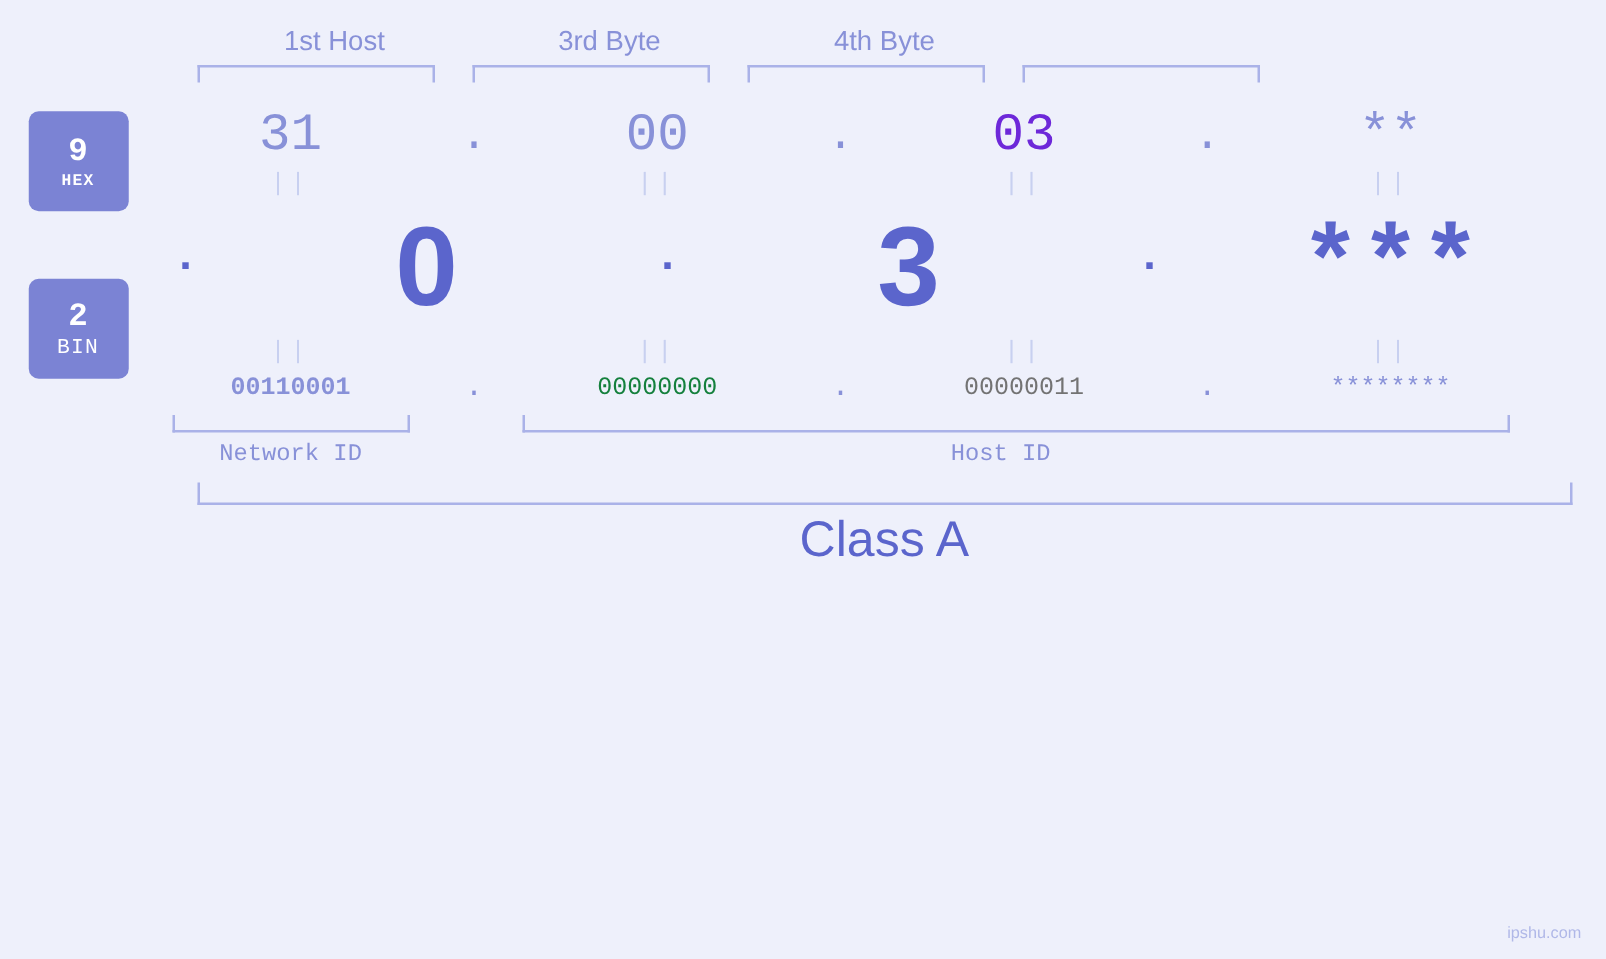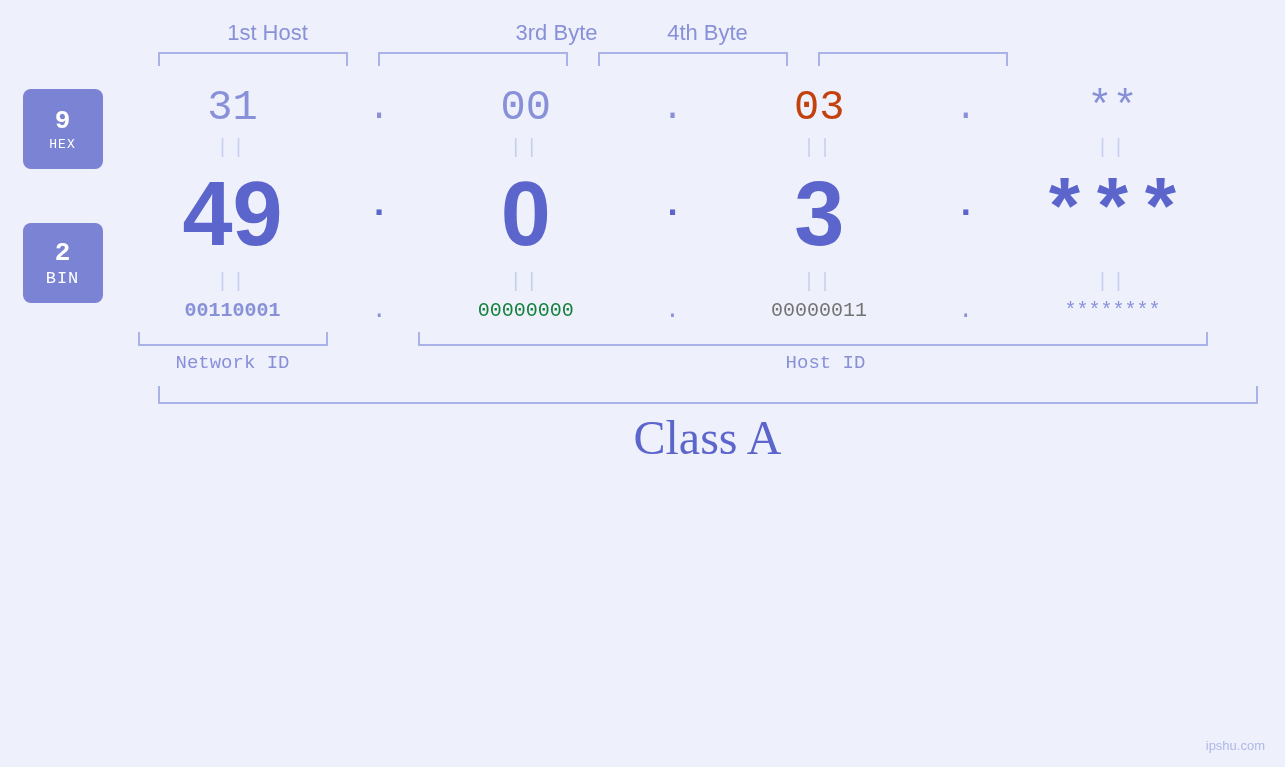--- a/index.html
+++ b/index.html
@@ -33,38 +33,38 @@
       font-family: Arial, sans-serif;
     }
   </style>
 </head>
 <body>
 
 <div class="container">
 
   <div style="display:flex; width:1100px; margin-left:130px; margin-bottom:6px;">
     <div style="width:220px; text-align:center; color:#8891d8; font-size:22px; font-family:Arial,sans-serif;">1st Host</div>
-    <div style="width:220px; text-align:right; color:#8891d8; font-size:22px; font-family:Arial,sans-serif;">3rd Byte</div>
+    <div style="width:220px; text-align:center; color:#8891d8; font-size:22px; font-family:Arial,sans-serif;">3rd Byte</div>
     <div style="width:220px; text-align:center; color:#8891d8; font-size:22px; font-family:Arial,sans-serif;">4th Byte</div>
   </div>
 
   <div style="display:flex; width:1100px; margin-left:130px; margin-bottom:18px; gap:30px;">
     <div style="width:190px; height:14px; border-top:2px solid #aab2e8; border-left:2px solid #aab2e8; border-right:2px solid #aab2e8;"></div>
     <div style="width:190px; height:14px; border-top:2px solid #aab2e8; border-left:2px solid #aab2e8; border-right:2px solid #aab2e8;"></div>
     <div style="width:190px; height:14px; border-top:2px solid #aab2e8; border-left:2px solid #aab2e8; border-right:2px solid #aab2e8;"></div>
     <div style="width:190px; height:14px; border-top:2px solid #aab2e8; border-left:2px solid #aab2e8; border-right:2px solid #aab2e8;"></div>
   </div>
 
   <div style="display:flex; width:1240px; align-items:flex-start;">
 
     <div style="display:flex; flex-direction:column; margin-right:20px; margin-top:5px; gap:0;">
 
       <div style="width:80px; height:80px; background:#7b83d4; border-radius:8px; display:flex; flex-direction:column; align-items:center; justify-content:center; color:white; margin-bottom:54px;">
         <span style="font-size:26px; font-weight:bold; line-height:1.2;">9</span>
-        <span style="font-size:13px; letter-spacing:1px;">HEX</span>
+        <span style="font-size:13px; letter-spacing:1px;font-weight:bold;">HEX</span>
       </div>
 
 
       <div style="width:80px; height:80px; background:#7b83d4; border-radius:8px; display:flex; flex-direction:column; align-items:center; justify-content:center; color:white;">
         <span style="font-size:26px; font-weight:bold; line-height:1.2;">2</span>
         <span style="font-size:17px; letter-spacing:1px;">BIN</span>
       </div>
     </div>
 
     <div style="display:flex; flex-direction:column; width:1100px;">
@@ -72,42 +72,39 @@
       <div style="display:flex; align-items:center; width:1100px; justify-content:space-between; padding: 0 15px;">
         <div style="width:190px; text-align:center;">
           <span style="color:#8891d8; font-size:42px; font-family:'Courier New',monospace;">31</span>
         </div>
         <span style="color:#8891d8; font-size:36px;">.</span>
         <div style="width:190px; text-align:center;">
           <span style="color:#8891d8; font-size:42px; font-family:'Courier New',monospace;">00</span>
         </div>
         <span style="color:#8891d8; font-size:36px;">.</span>
         <div style="width:190px; text-align:center;">
-          <span style="color:#c2410c; font-size:42px; font-family:'Courier New',monospace;">03</span>
+          <span style="color:#6d28d9; font-size:42px; font-family:'Courier New',monospace;">03</span>
         </div>
         <span style="color:#8891d8; font-size:36px;">.</span>
         <div style="width:190px; text-align:center;">
           <span style="color:#8891d8; font-size:42px; font-family:'Courier New',monospace;">**</span>
         </div>
       </div>
 
       <div style="display:flex; width:1100px; justify-content:space-between; padding:4px 15px;">
         <div style="width:190px; text-align:center;"><span style="color:#c8d0f0; font-size:20px; letter-spacing:4px;">||</span></div>
         <div style="width:30px;"></div>
         <div style="width:190px; text-align:center;"><span style="color:#c8d0f0; font-size:20px; letter-spacing:4px;">||</span></div>
         <div style="width:30px;"></div>
         <div style="width:190px; text-align:center;"><span style="color:#c8d0f0; font-size:20px; letter-spacing:4px;">||</span></div>
         <div style="width:30px;"></div>
         <div style="width:190px; text-align:center;"><span style="color:#c8d0f0; font-size:20px; letter-spacing:4px;">||</span></div>
       </div>
 
       <div style="display:flex; align-items:center; width:1100px; justify-content:space-between; padding: 0 15px;">
-        <div style="width:190px; text-align:center;">
-          <span style="color:#5b65cc; font-size:90px; font-weight:bold; font-family:Arial,sans-serif;">49</span>
-        </div>
         <span style="color:#5b65cc; font-size:36px; font-weight:bold; padding-bottom:18px; display:inline-block;">.</span>
         <div style="width:190px; text-align:center;">
           <span style="color:#5b65cc; font-size:90px; font-weight:bold; font-family:Arial,sans-serif;">0</span>
         </div>
         <span style="color:#5b65cc; font-size:36px; font-weight:bold; padding-bottom:18px; display:inline-block;">.</span>
         <div style="width:190px; text-align:center;">
           <span style="color:#5b65cc; font-size:90px; font-weight:bold; font-family:Arial,sans-serif;">3</span>
         </div>
         <span style="color:#5b65cc; font-size:36px; font-weight:bold; padding-bottom:18px; display:inline-block;">.</span>
         <div style="width:190px; text-align:center;">
@@ -145,28 +142,28 @@
 
       <div style="display:flex; width:1100px; padding: 8px 15px 0 15px; gap:30px;">
 
         <div style="width:190px; height:14px; border-bottom:2px solid #aab2e8; border-left:2px solid #aab2e8; border-right:2px solid #aab2e8;"></div>
 
         <div style="width:30px;"></div>
 
         <div style="flex:1; height:14px; border-bottom:2px solid #aab2e8; border-left:2px solid #aab2e8; border-right:2px solid #aab2e8;"></div>
       </div>
 
-      <div style="display:flex; width:1100px; padding: 6px 15px 0 15px; gap:43px;">
+      <div style="display:flex; width:1100px; padding: 6px 15px 0 15px; gap:18px;">
         <div style="width:190px; text-align:center; color:#8891d8; font-size:19px; font-family:'Courier New',monospace;">Network ID</div>
         <div style="width:30px;"></div>
         <div style="flex:1; text-align:center; color:#8891d8; font-size:19px; font-family:'Courier New',monospace;">Host ID</div>
       </div>
 
     </div>
   </div>
 
   <div style="width:1100px; margin-left:130px; height:18px; border-bottom:2px solid #aab2e8; border-left:2px solid #aab2e8; border-right:2px solid #aab2e8; margin-top:12px;"></div>
 
-  <div style="width:1100px; margin-left:130px; text-align:center; margin-top:6px; color:#5b65cc; font-size:48px; font-family:Liberation Serif, serif;">Class A</div>
+  <div style="width:1100px; margin-left:130px; text-align:center; margin-top:6px; color:#5b65cc; font-size:40px; font-family:Liberation Sans, sans-serif;">Class A</div>
 
   <div class="watermark">ipshu.com</div>
 
 </div>
 
 </body></html>

